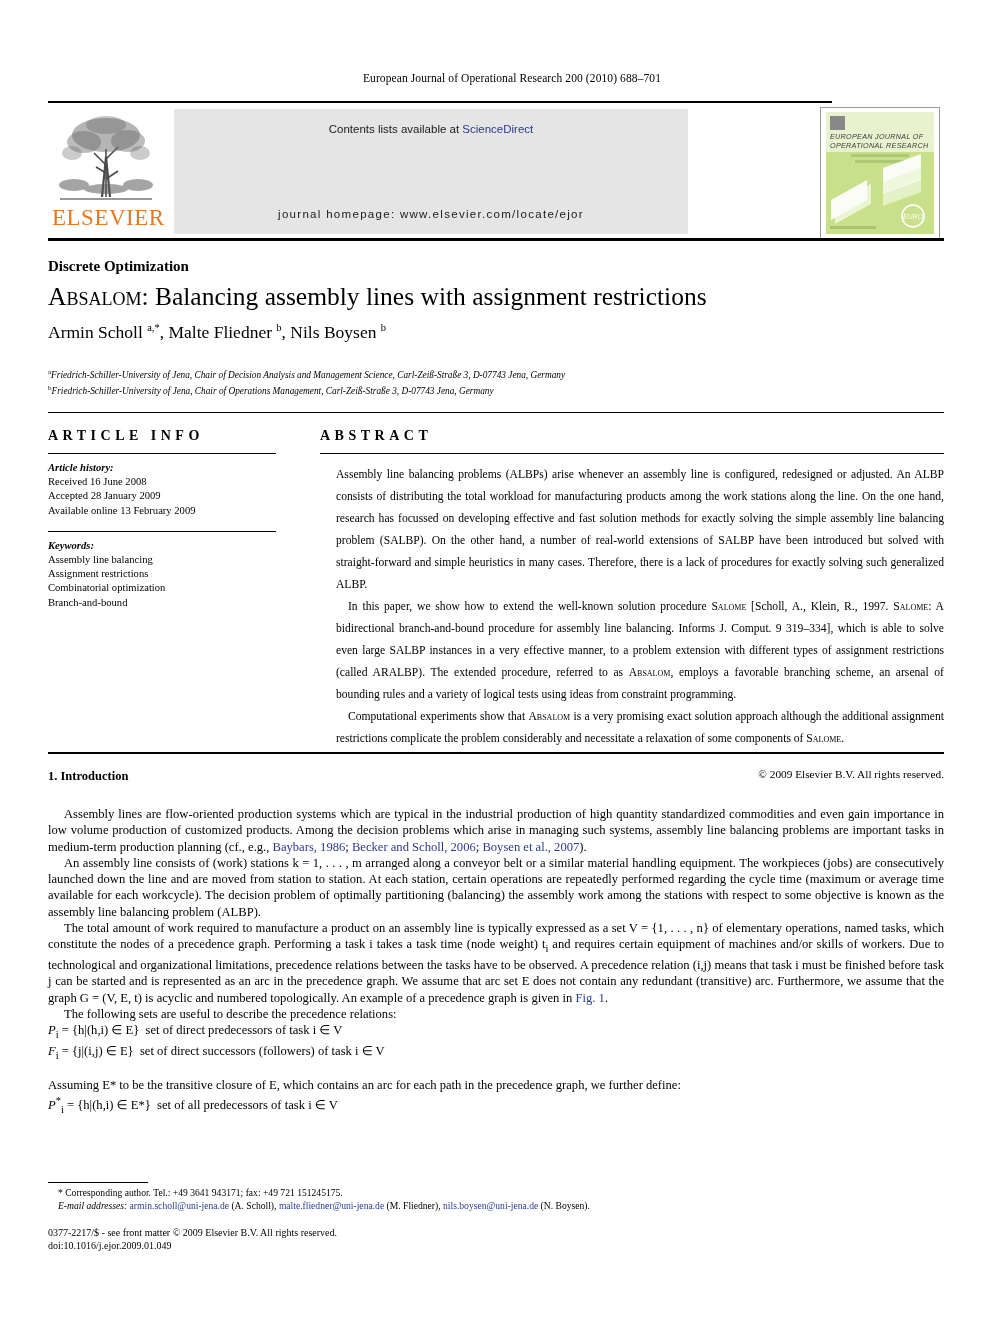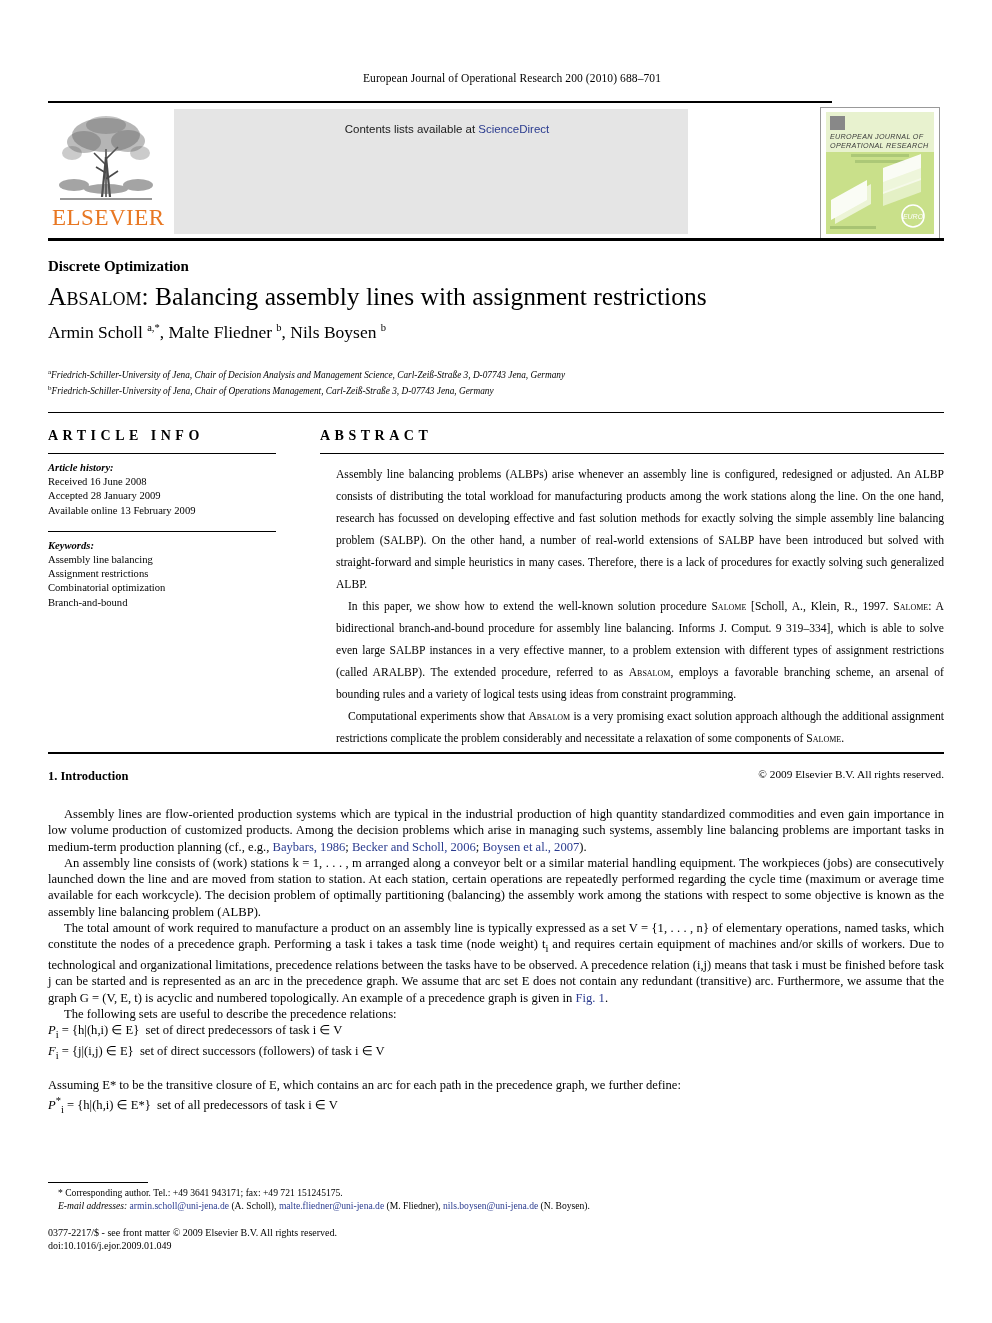--- a/index.html
+++ b/index.html
@@ -79,21 +79,20 @@
     background: #e5e5e5;
   }
   .contents-line {
     position: absolute;
     left: 0; top: 14px;
     width: 514px;
     text-align: center;
     font-family: "Liberation Sans", sans-serif;
     font-size: 11.5px;
     color: #1a1a1a;
-    padding-left: 16px;
   }
   .contents-line .sd {
     color: #2a3b8f;
   }
   .journal-title {
     position: absolute;
     left: 0; top: 38px;
     width: 514px;
     text-align: center;
     font-family: "Liberation Serif", serif;
@@ -356,20 +355,21 @@
           <line x1="6" y1="90" x2="98" y2="90" stroke="#333" stroke-width="1.2"></line>
         </svg>
       </div>
       <div class="elsevier-word">ELSEVIER</div>
     </div>
 
     <div class="journal-box">
       <div class="contents-line">
         <span>Contents lists available at </span><span class="sd">ScienceDirect</span>
       </div>
+      <div class="homepage-line">journal homepage: www.elsevier.com/locate/ejor</div>
     </div>
 
     <div class="cover-thumb">
       <svg width="118" height="130" viewBox="0 0 118 130">
         <rect x="0" y="0" width="118" height="130" fill="#ffffff"></rect>
         <rect x="5" y="4" width="108" height="122" fill="#c9e08a"></rect>
         <rect x="5" y="4" width="108" height="40" fill="#e8f2cf"></rect>
         <rect x="9" y="8" width="15" height="14" fill="#888"></rect>
         <text x="9" y="31" font-family="Liberation Sans, sans-serif" font-size="7.2" fill="#3b3b3b" letter-spacing="0.3">EUROPEAN JOURNAL OF</text>
         <text x="9" y="40" font-family="Liberation Sans, sans-serif" font-size="7.2" fill="#3b3b3b" letter-spacing="0.3">OPERATIONAL RESEARCH</text>

